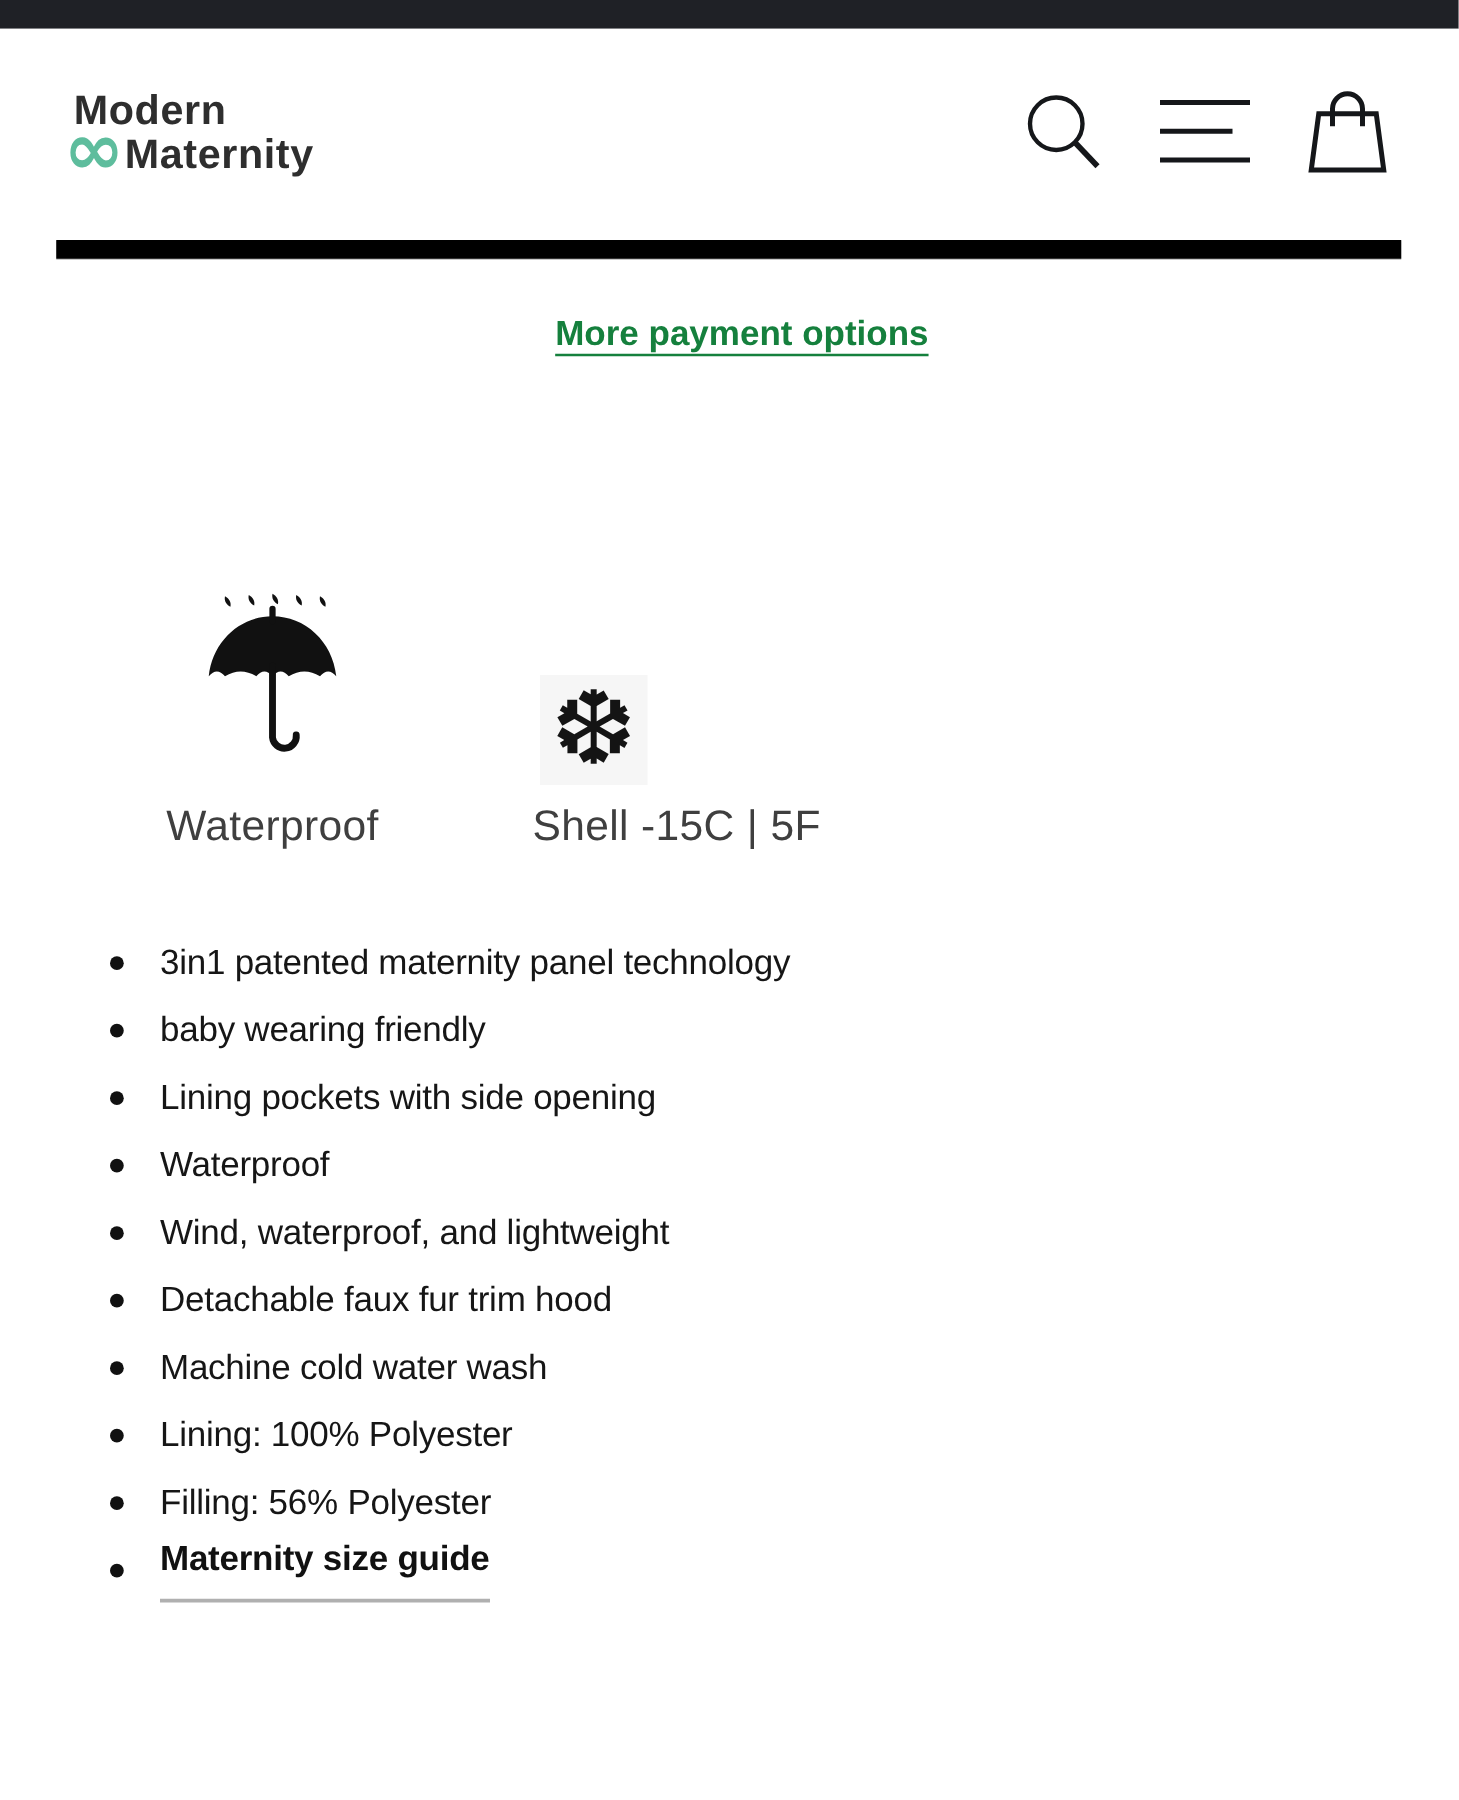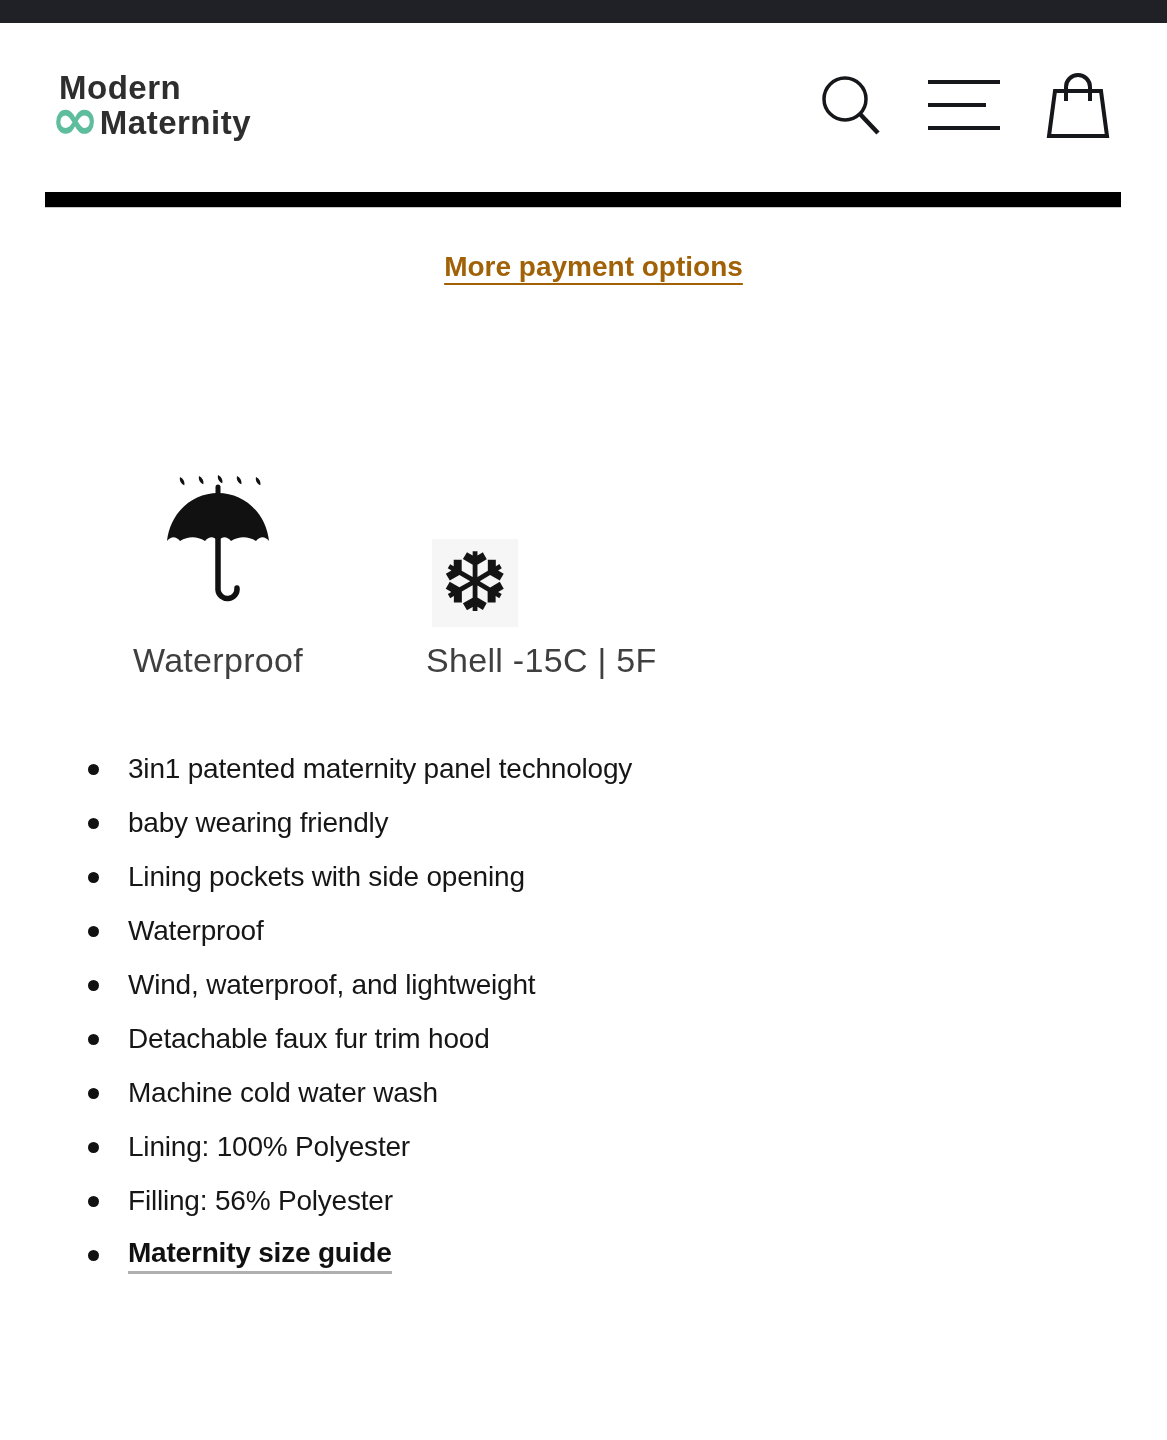--- a/index.html
+++ b/index.html
@@ -45,21 +45,21 @@
   .buy-strip {
     margin: 6px 0 0 45px; width: 1076px; height: 15px;
     background: #000000;
     box-shadow: 0 1px 0 #c9c9c9;
     cursor: pointer;
   }
 
   
   .more-payments {
     display: block; margin-top: 44px; text-align: center;
-    font-size: 28px; font-weight: 700; color: #a16207;
+    font-size: 28px; font-weight: 700; color: #15803d;
     text-decoration: underline; text-decoration-thickness: 2px; text-underline-offset: 7px;
     cursor: pointer;
     margin-left: 20px;
   }
 
   
   .features { display: flex; align-items: flex-end; margin: 190px 0 0 118px; }
   .feature { text-align: center; }
   .feature-label { font-size: 34px; color: #3f3f3f; letter-spacing: 0.3px; margin-top: 14px; white-space: nowrap; }
   .feature-waterproof { width: 200px; }
@@ -81,21 +81,21 @@
     position: relative; min-height: 54px;
     display: flex; align-items: center; padding-left: 40px;
     font-size: 28px; color: #161616; letter-spacing: -0.2px;
   }
   .bullets li::before {
     content: ""; position: absolute; left: 0; top: calc(50% - 5.5px);
     width: 11px; height: 11px; border-radius: 50%; background: #111;
   }
   .size-guide-link {
     font-weight: bold; color: #111; text-decoration: none;
-    border-bottom: 3px solid #b0b0b0; padding-bottom: 2px;
+    border-bottom: 3px solid #b0b0b0; padding-bottom: 16px;
     cursor: pointer;
   }
 </style>
 </head>
 <body>
 
 <div class="status-bar"></div>
 
 <header>
   <div class="logo">

